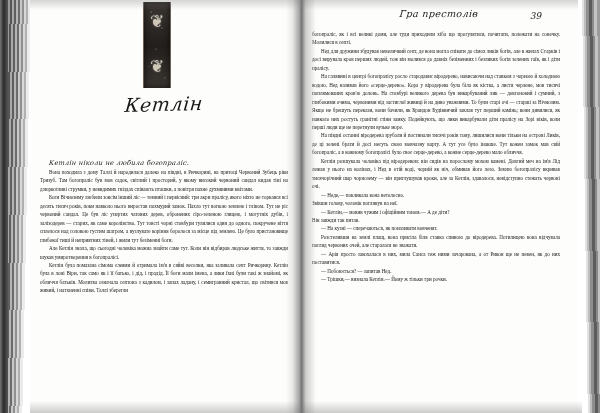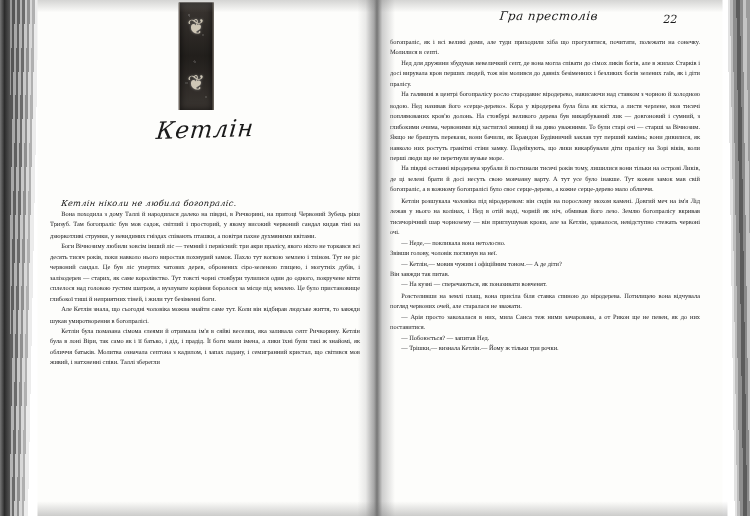--- a/index.html
+++ b/index.html
@@ -243,21 +243,21 @@
       <p>Боги Вічнозиму любили зовсім інший ліс — темний і первісний: три акри пралісу, якого ніхто не торкався всі десять тисяч років, поки навколо нього виростав похмурий замок. Пахло тут вогкою землею і тліном. Тут не ріс червоний сандал. Це був ліс упертих чатових дерев, обронених сіро-зеленою глицею, і могутніх дубів, і залізодерев — старих, як саме королівство. Тут товсті чорні стовбури тулилися один до одного, покручене віття сплелося над головою густим шатром, а вузлувате коріння боролося за місце під землею. Це було пристановище глибокої тиші й неприятних тіней, і жили тут безіменні боги.</p>
       <p>Але Кетлін знала, що сьогодні чоловіка можна знайти саме тут. Коли він відбирав людське життя, то завжди шукав умиротворення в богопралісі.</p>
       <p>Кетлін була помазана сімома єлеями й отримала ім'я в сяйві веселки, яка заливала септ Ричкорину. Кетлін була в лоні Віри, так само як і її батько, і дід, і прадід. Її боги мали імена, а лики їхні були такі ж знайомі, як обличчя батьків. Молитва означала септона з кадилом, і запах ладану, і семигранний кристал, що світився мов живий, і натхненні співи. Таллі зберегли</p>
     </div>
   </div>
 
   <div class="page page-right">
 
     <div class="running-head">
       <div class="rh-title">Гра престолів</div>
-      <div class="rh-folio">22</div>
+      <div class="rh-folio">39</div>
     </div>
 
     <div class="col col-right">
       <p class="noindent">богопраліс, як і всі великі доми, але туди приходили хіба що прогулятися, почитати, полежати на сонечку. Молилися в септі.</p>
       <p>Нед для дружини збудував невеличкий септ, де вона могла співати до сімох ликів богів, але в жилах Старків і досі вирувала кров перших людей, тож він молився до давніх безіменних і безликих богів зелених гаїв, як і діти пралісу.</p>
       <p>На галявині в центрі богопралісу росло стародавнє віродерево, нависаючи над ставком з чорною й холодною водою. Нед називав його «серце-дерево». Кора у віродерева була біла як кістка, а листя черлене, мов тисячі поплямованих кров'ю долонь. На стовбурі великого дерева був викарбуваний лик — довгоновий і сумний, з глибокими очима, червоними від застиглої живиці й на диво уважними. То були старі очі — старші за Вічнозим. Якщо не брешуть перекази, вони бачили, як Брандон Будівничий заклав тут перший камінь; вони дивилися, як навколо них ростуть гранітні стіни замку. Подейкують, що лики викарбували діти пралісу на Зорі віків, коли перші люди ще не перетнули вузьке море.</p>
       <p>На півдні останні віродерева зрубали й постинали тисячі років тому, лишилися вони тільки на острові Ликів, де ці зелені брати й досі несуть свою мовчазну варту. А тут усе було інакше. Тут кожен замок мав свій богопраліс, а в кожному богопралісі було своє серце-дерево, а кожне серце-дерево мало обличчя.</p>
       <p>Кетлін розшукала чоловіка під віродеревом: він сидів на порослому мохом камені. Довгий меч на ім'я Лід лежав у нього на колінах, і Нед в отій воді, чорній як ніч, обмивав його лезо. Землю богопралісу вкривав тисячорічний шар чорнозему — він приглушував кроки, але за Кетлін, здавалося, невідступно стежать червоні очі.</p>
 
       <p>— Неде,— покликала вона нетолосно.</p>

